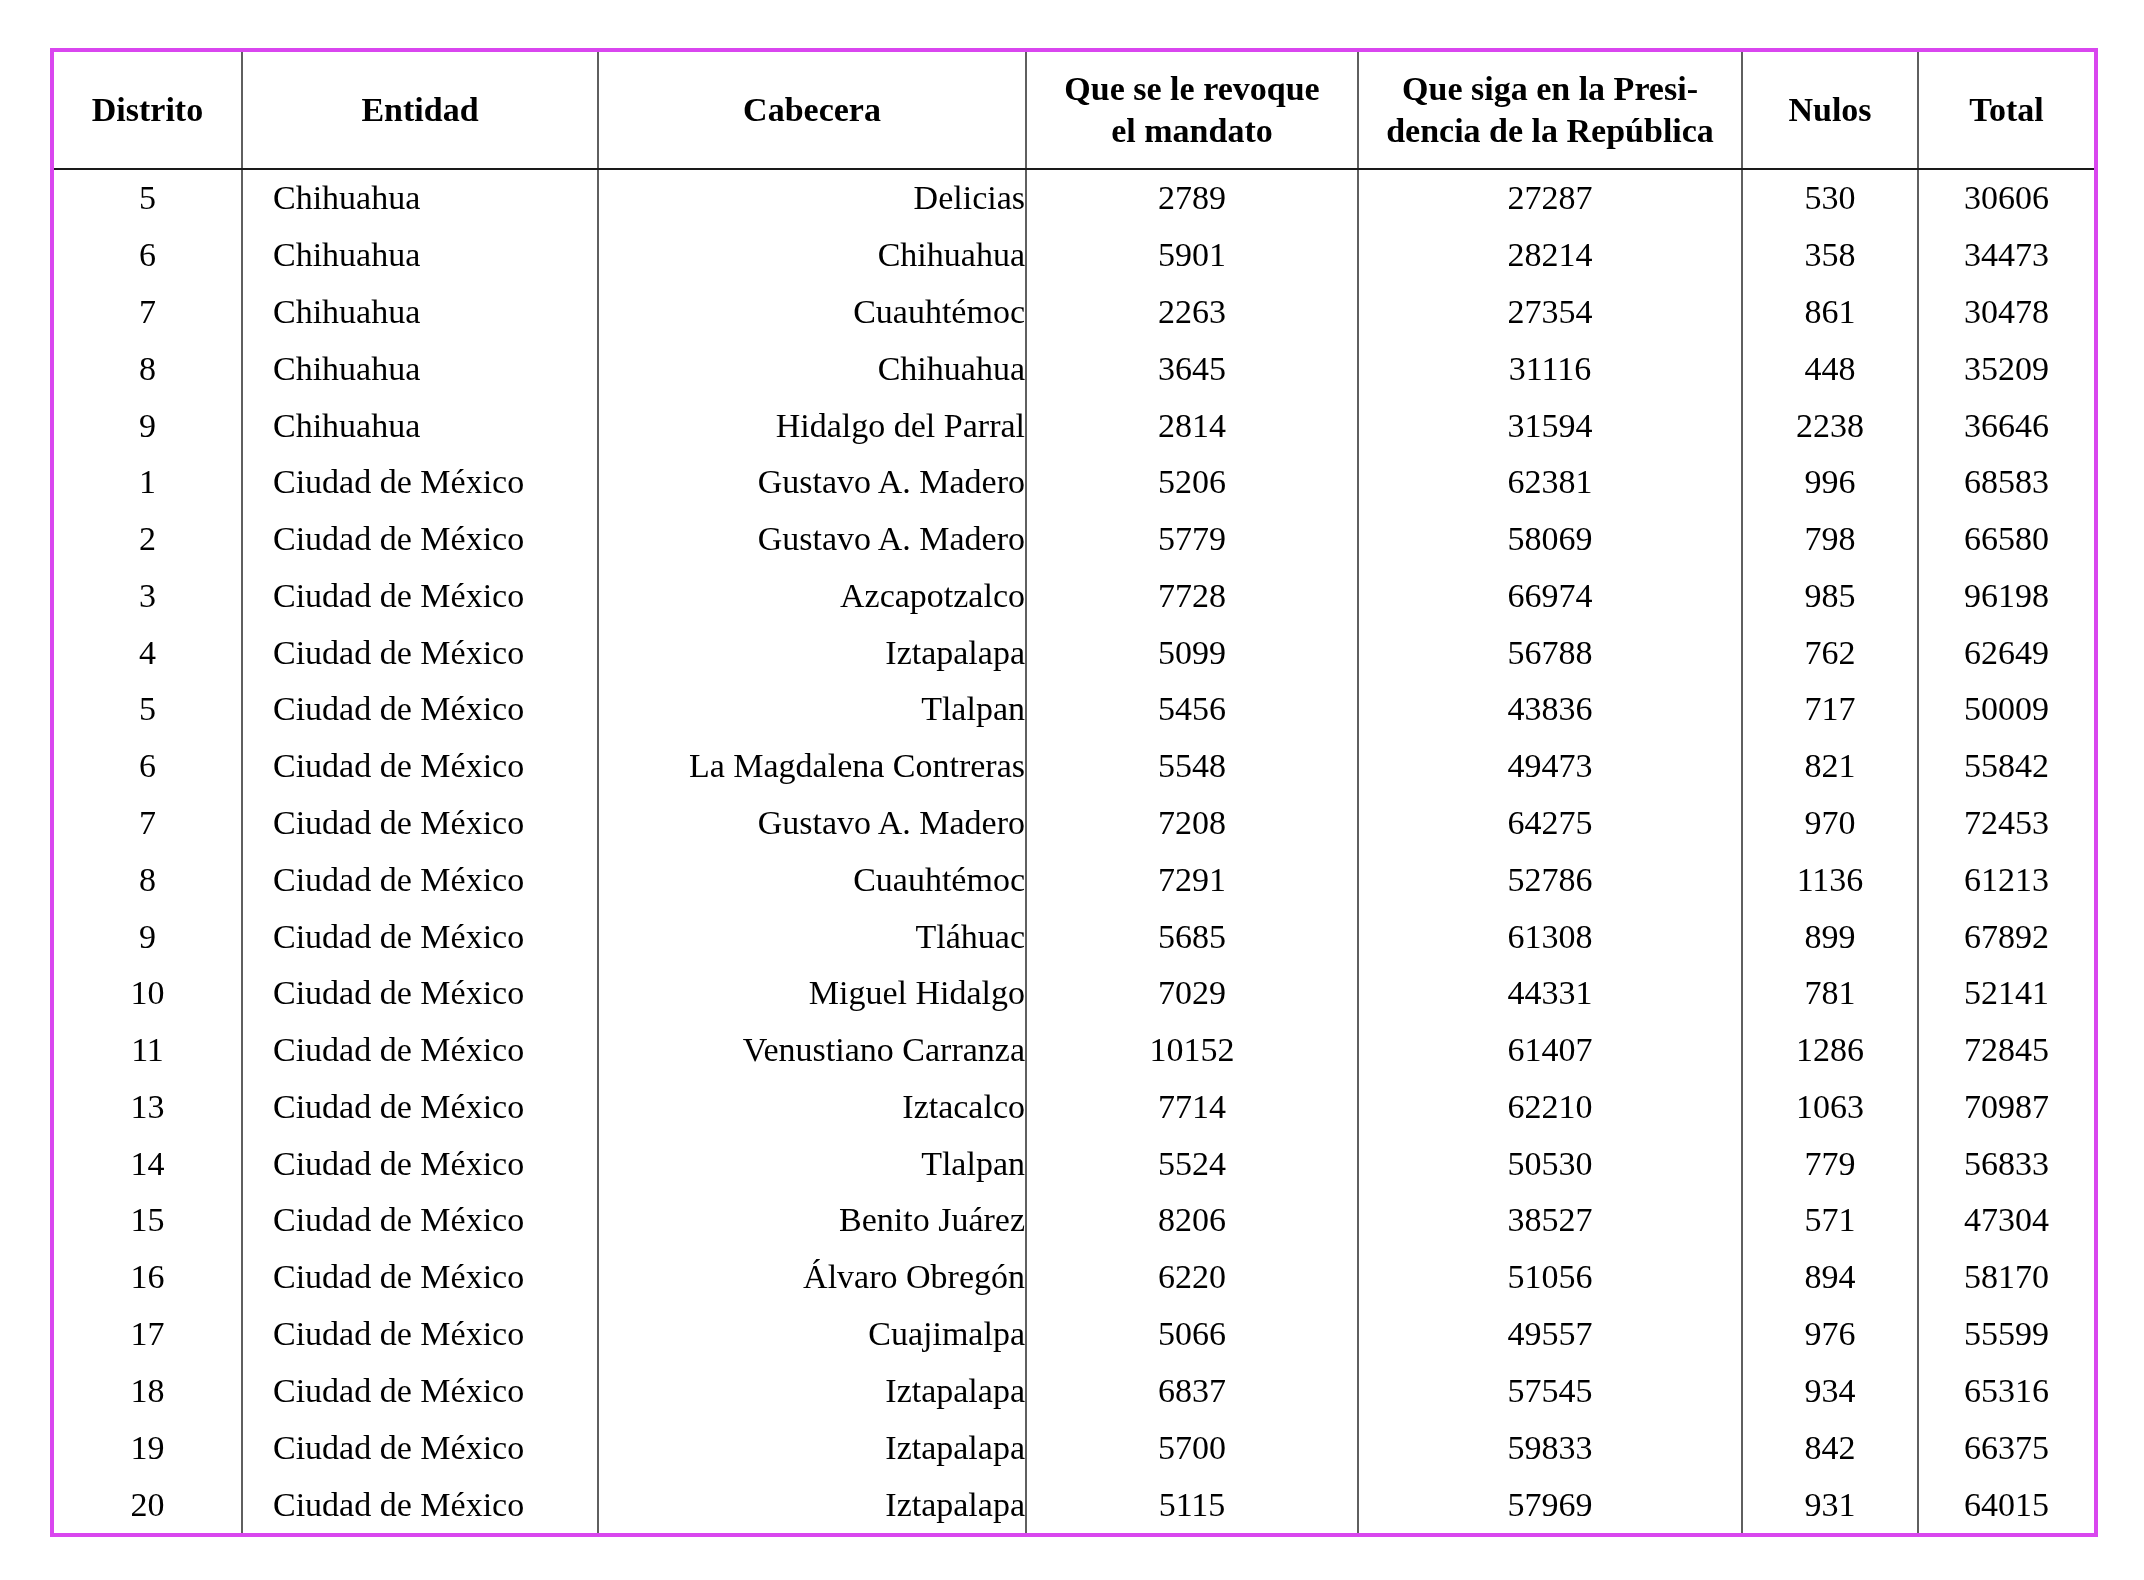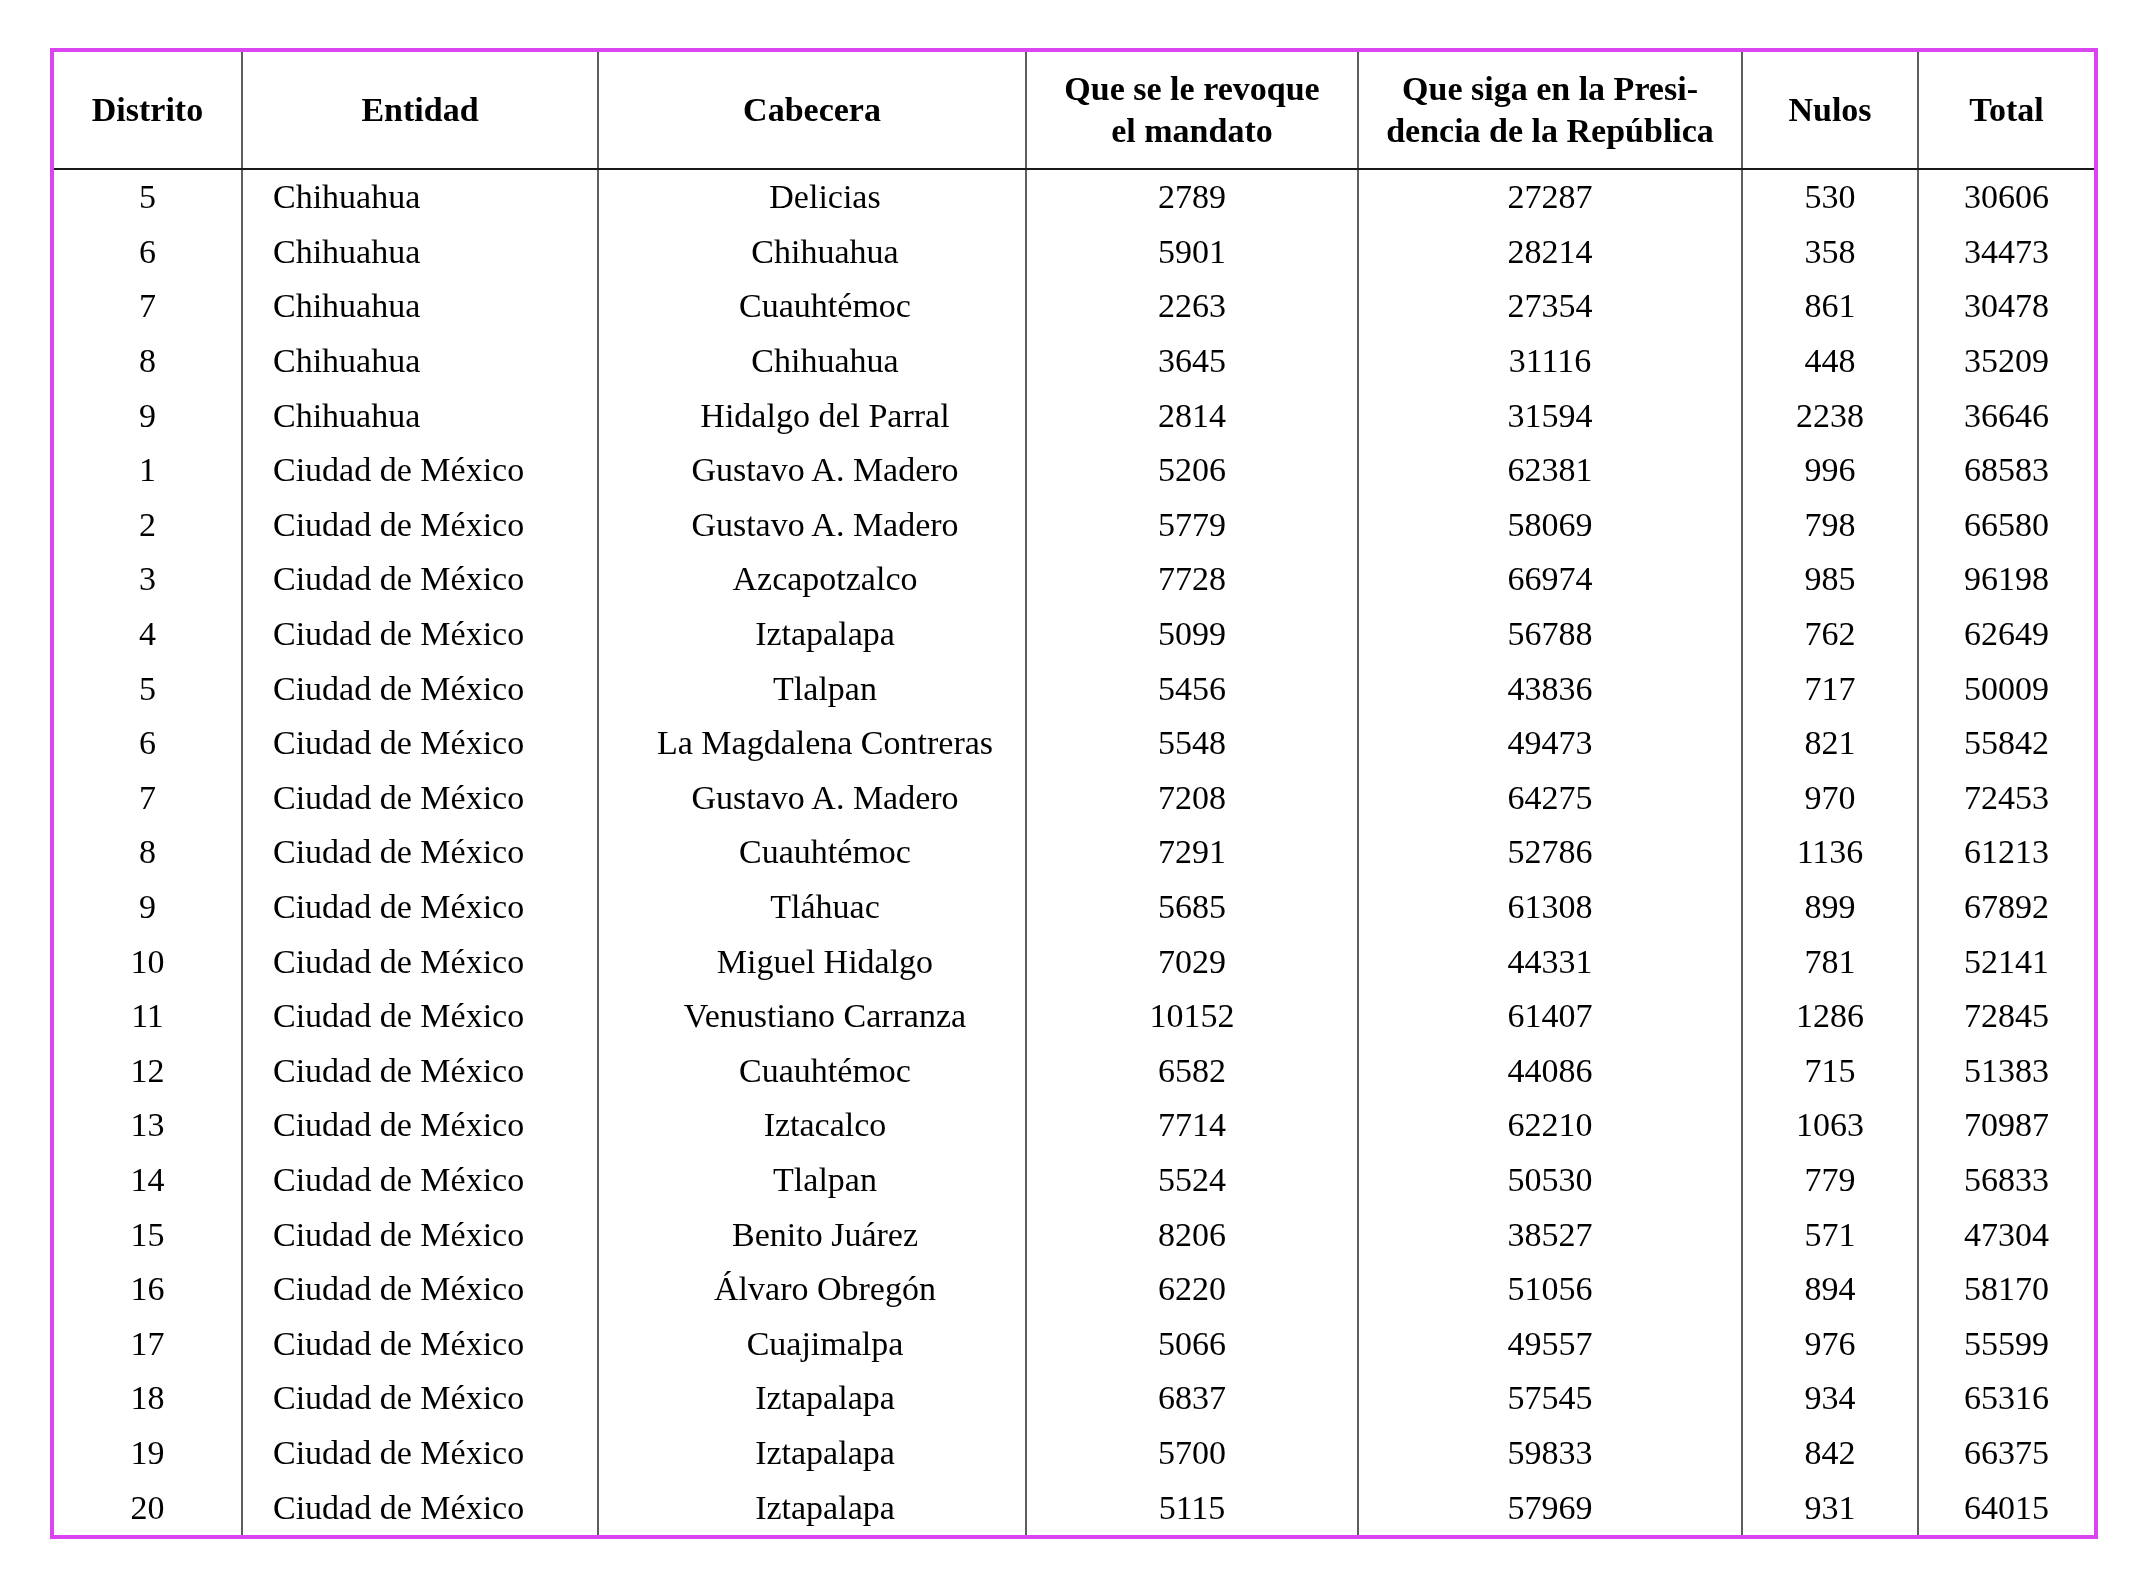--- a/index.html
+++ b/index.html
@@ -50,21 +50,21 @@
   .data-table tbody td {
     height: 54.6px;
     text-align: center;
   }
   
   .data-table tbody td.col-entidad {
     text-align: left;
     padding-left: 30px;
   }
   .data-table tbody td.col-cabecera {
-    text-align: center;
+    text-align: right;
     padding-left: 26px;
   }
 </style>
 </head>
 <body>
 
 <table class="data-table">
   <colgroup>
     <col style="width:190px">
     <col style="width:356px">
@@ -226,29 +226,20 @@
       <tr>
         <td class="col-distrito">11</td>
         <td class="col-entidad">Ciudad de México</td>
         <td class="col-cabecera">Venustiano Carranza</td>
         <td class="col-revoque">10152</td>
         <td class="col-siga">61407</td>
         <td class="col-nulos">1286</td>
         <td class="col-total">72845</td>
       </tr>
       <tr>
-        <td class="col-distrito">12</td>
-        <td class="col-entidad">Ciudad de México</td>
-        <td class="col-cabecera">Cuauhtémoc</td>
-        <td class="col-revoque">6582</td>
-        <td class="col-siga">44086</td>
-        <td class="col-nulos">715</td>
-        <td class="col-total">51383</td>
-      </tr>
-      <tr>
         <td class="col-distrito">13</td>
         <td class="col-entidad">Ciudad de México</td>
         <td class="col-cabecera">Iztacalco</td>
         <td class="col-revoque">7714</td>
         <td class="col-siga">62210</td>
         <td class="col-nulos">1063</td>
         <td class="col-total">70987</td>
       </tr>
       <tr>
         <td class="col-distrito">14</td>

